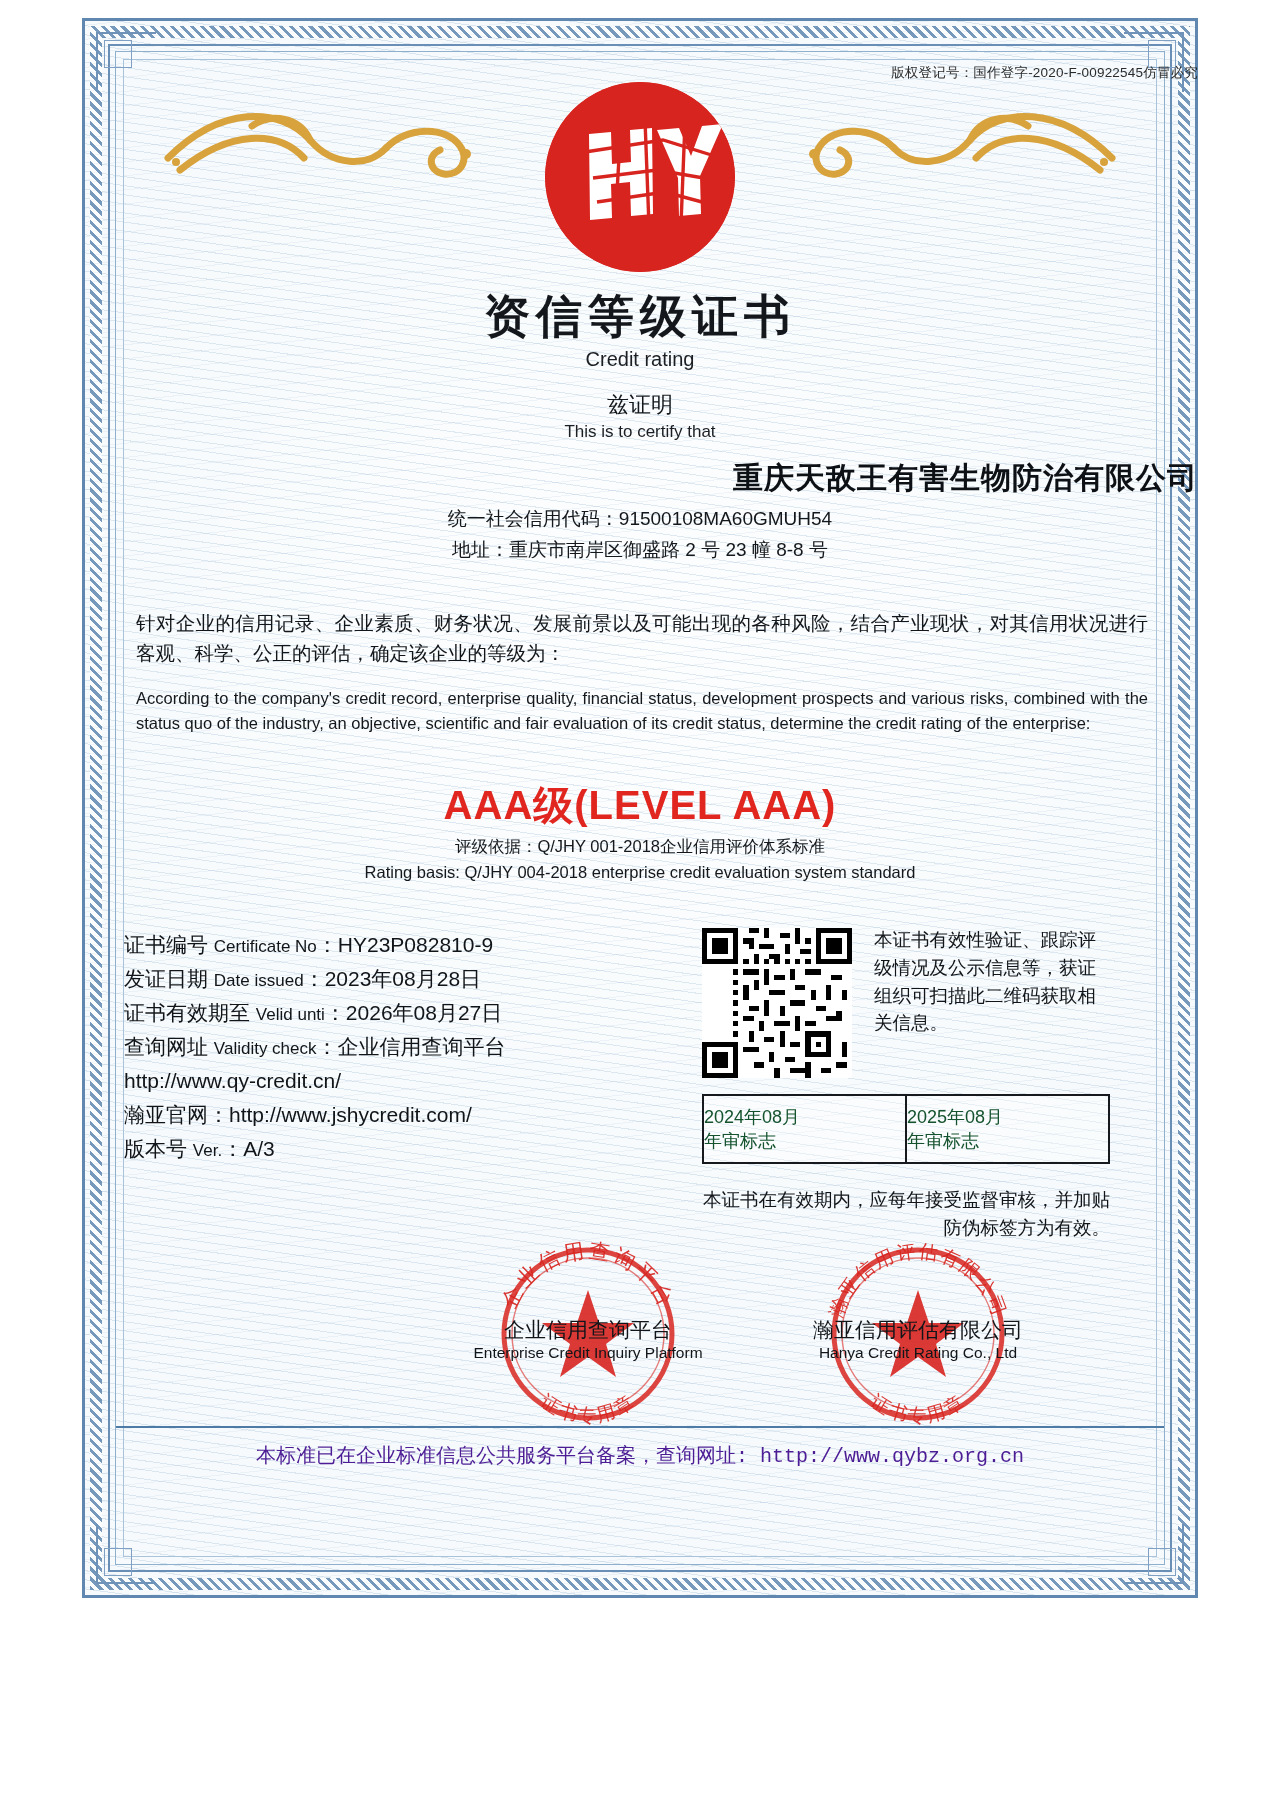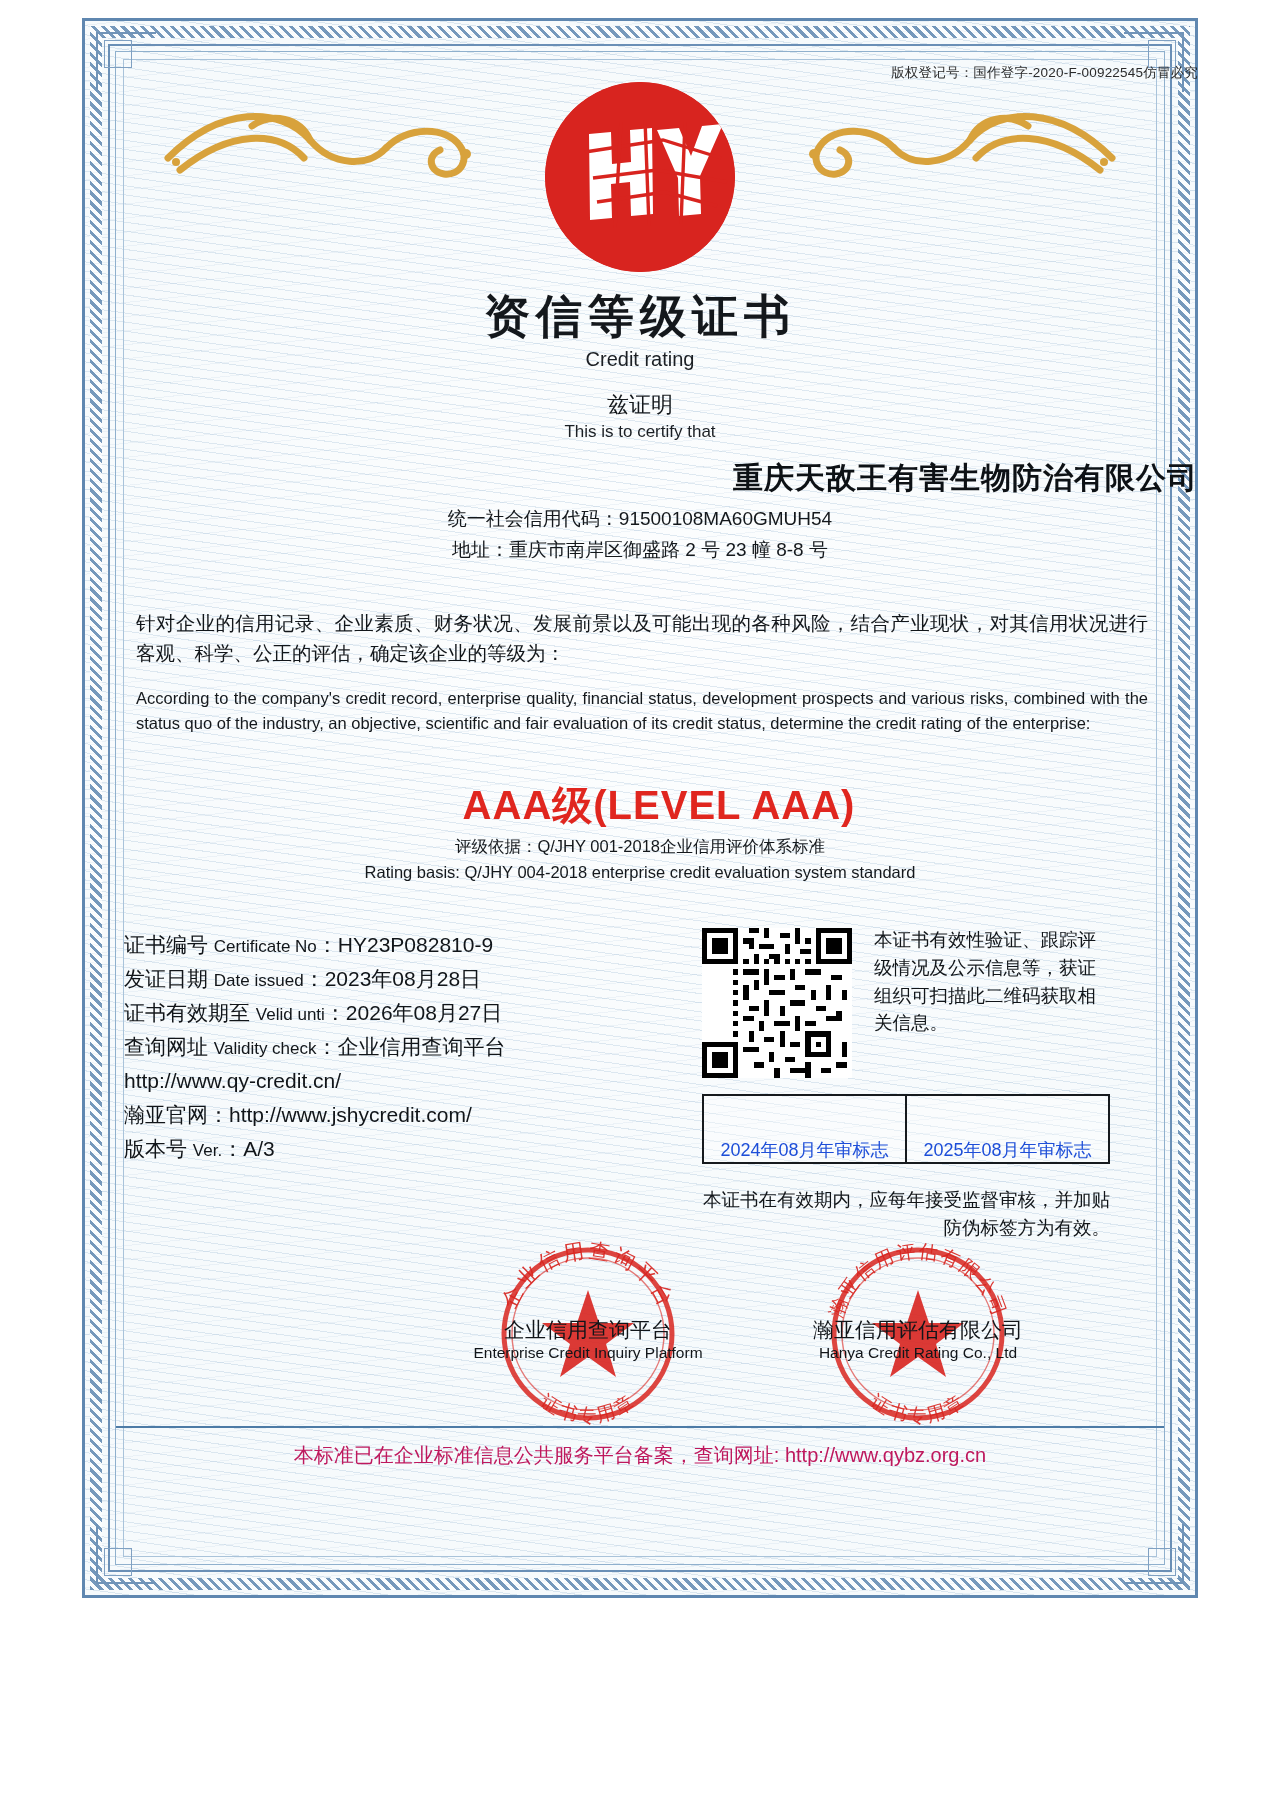--- a/index.html
+++ b/index.html
@@ -233,21 +233,20 @@
 
   .level {
     position: absolute;
     top: 760px;
     width: 100%;
     text-align: center;
     font-size: 40px;
     font-weight: bold;
     color: #e0261f;
     letter-spacing: 1px;
-    padding-left: 19px;
   }
   .basis-cn {
     position: absolute;
     top: 818px;
     width: 100%;
     text-align: center;
     font-size: 16.5px;
     color: #14181c;
   }
   .basis-en {
@@ -302,24 +301,25 @@
     top: 1076px;
     left: 620px;
     width: 408px;
     display: flex;
   }
   .audit-box {
     flex: 1;
     border: 2px solid #161a1e;
     height: 66px;
     display: flex;
-    align-items: flex-end;
+    flex-direction: column;
+    align-items: flex-start;
     justify-content: center;
     font-size: 18px;
-    color: #1d4ed8;
+    color: #14532d;
     background: rgba(255,255,255,0.35);
   }
   .audit-box + .audit-box { border-left: none; }
 
   .audit-note {
     position: absolute;
     top: 1152px;
     left: 620px;
     width: 408px;
     font-size: 18.5px;
@@ -361,21 +361,22 @@
     right: 34px;
     top: 1408px;
     border-top: 2px solid #4d7ba6;
   }
   .footer-text {
     position: absolute;
     top: 1424px;
     width: 100%;
     text-align: center;
     font-size: 20px;
-    color: #be185d;
+    color: #4c1d95;
+    font-family: Liberation Mono, monospace;
   }
 </style>
 </head>
 <body>
 
 <div id="certificate">
 
   <div class="guilloche"></div>
   <div class="border-outer"></div>
   <div class="border-orn"></div>

